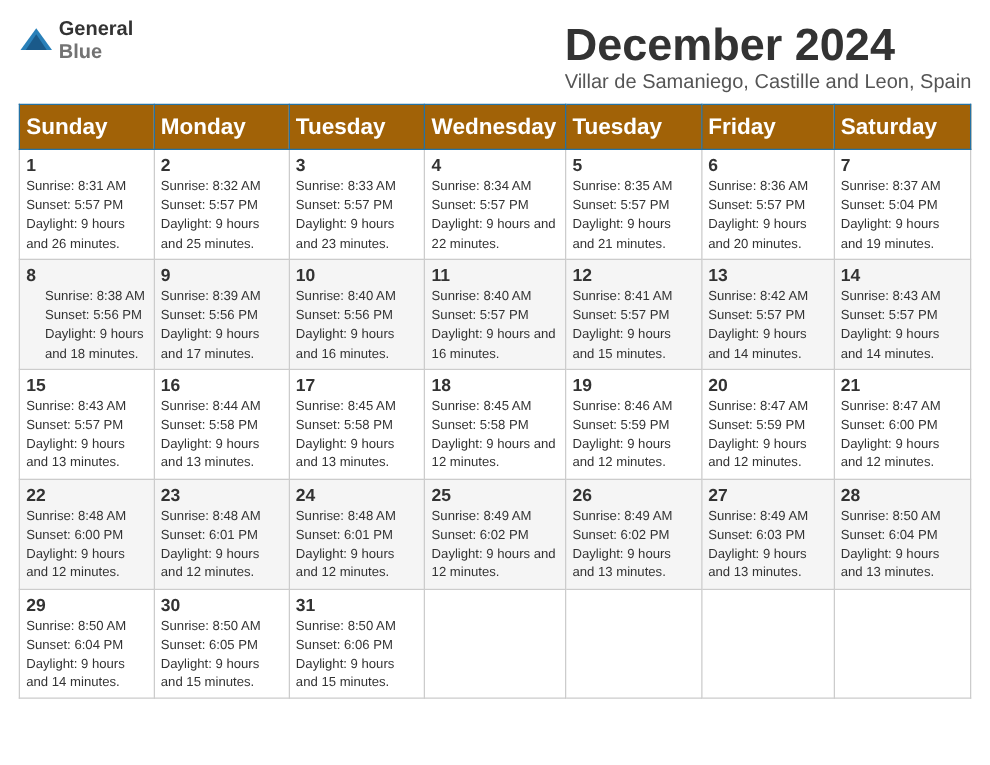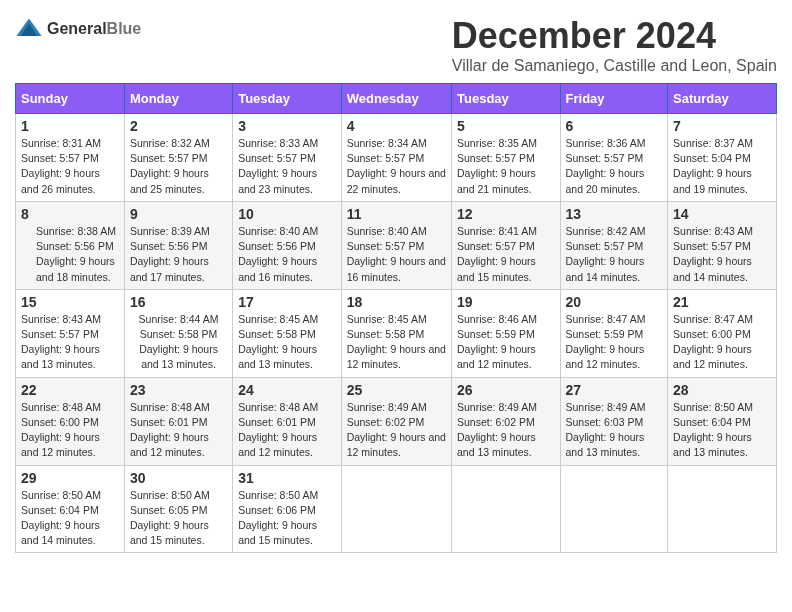--- a/index.html
+++ b/index.html
@@ -16,21 +16,21 @@
       justify-content: space-between;
       margin-bottom: 8px;
     }
     .logo {
       display: flex;
       align-items: center;
       gap: 4px;
     }
     .logo-text {
       display: flex;
-      flex-direction: row;
+      flex-direction: column;
       line-height: 1.1;
     }
     .logo-general {
       font-size: 16px;
       font-weight: bold;
       color: #333;
     }
     .logo-blue {
       font-size: 16px;
       font-weight: bold;
@@ -50,25 +50,25 @@
     .subtitle {
       font-size: 16px;
       color: #555;
     }
     .calendar-table {
       width: 100%;
       border-collapse: collapse;
       font-size: 11px;
     }
     .calendar-table thead tr th {
-      background-color: #8b5cf6;
+      background-color: #a16207;
       color: #fff;
       padding: 7px 5px;
       text-align: left;
-      font-size: 13px;
+      font-size: 18px;
       font-weight: bold;
       border: 1px solid #2472a4;
     }
     .calendar-table tbody tr td {
       border: 1px solid #ccc;
       padding: 4px 5px;
       vertical-align: top;
       width: 113px;
       background: #fff;
     }
@@ -214,21 +214,21 @@
       </tr>
       <tr>
         <td>
           <span class="day-number">15</span>
           <div class="day-info" style="white-space: pre-line;">Sunrise: 8:43 AM
 Sunset: 5:57 PM
 Daylight: 9 hours and 13 minutes.</div>
         </td>
         <td>
           <span class="day-number">16</span>
-          <div class="day-info" style="white-space: pre-line; text-align: center;">Sunrise: 8:44 AM
+          <div class="day-info" style="white-space: pre-line;">Sunrise: 8:44 AM
 Sunset: 5:58 PM
 Daylight: 9 hours and 13 minutes.</div>
         </td>
         <td>
           <span class="day-number">17</span>
           <div class="day-info" style="white-space: pre-line;">Sunrise: 8:45 AM
 Sunset: 5:58 PM
 Daylight: 9 hours and 13 minutes.</div>
         </td>
         <td>

